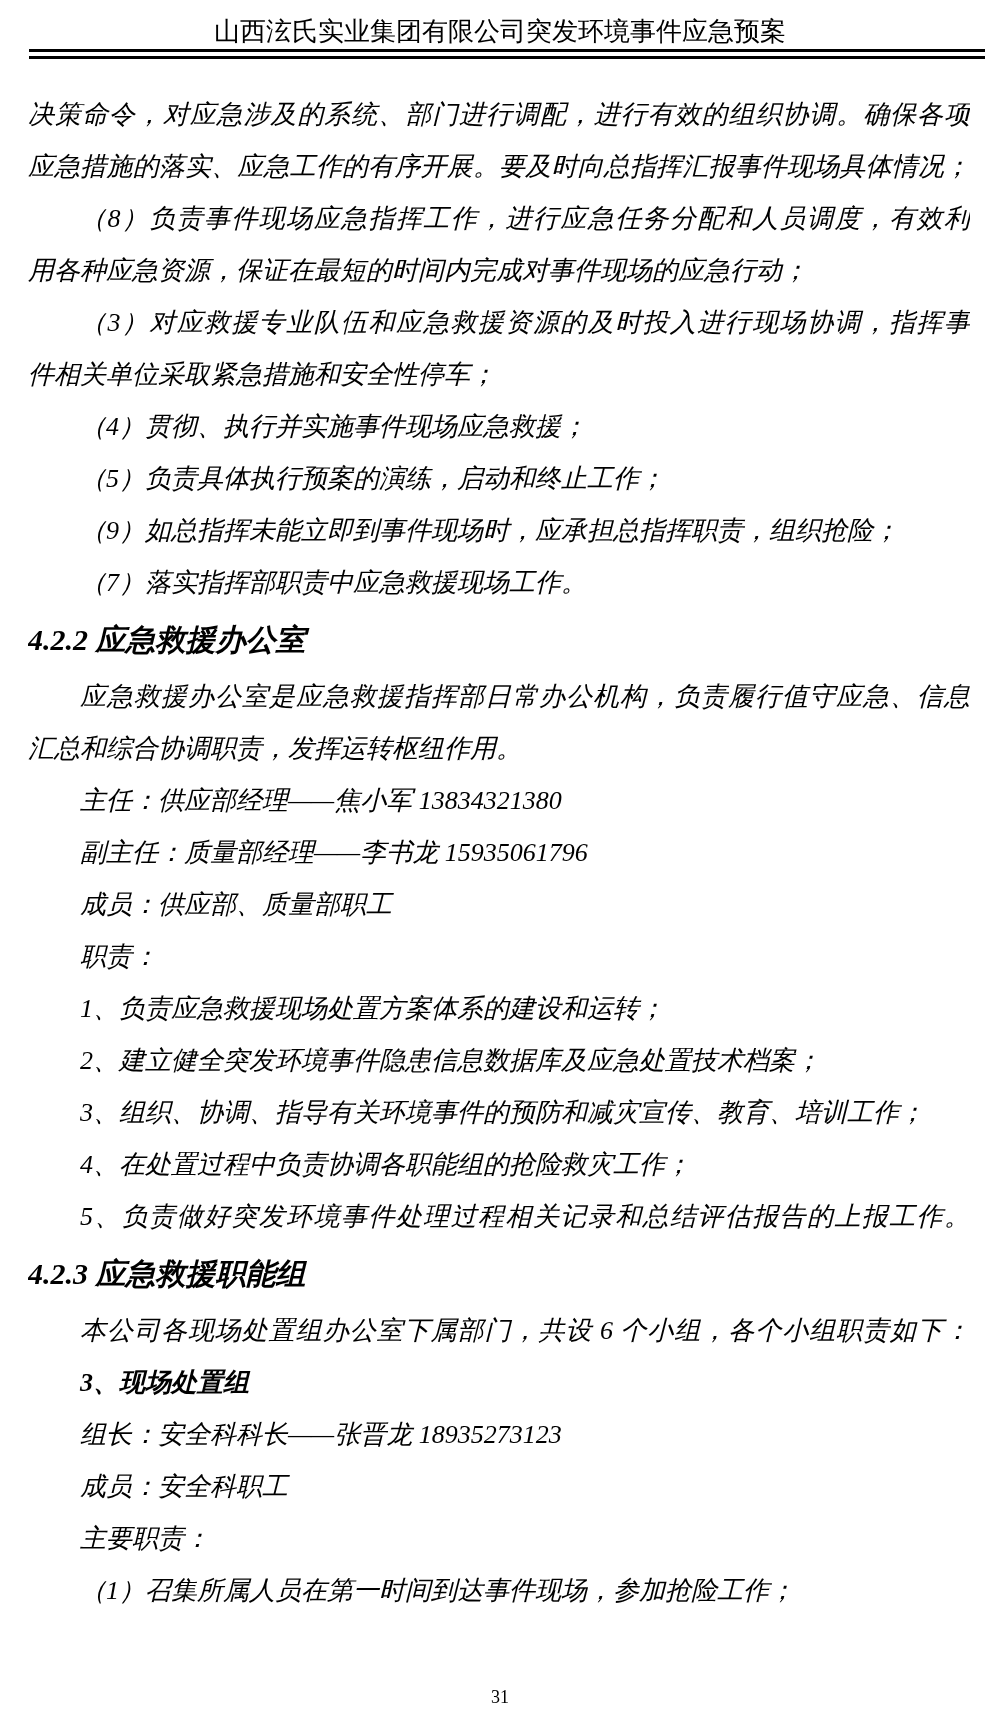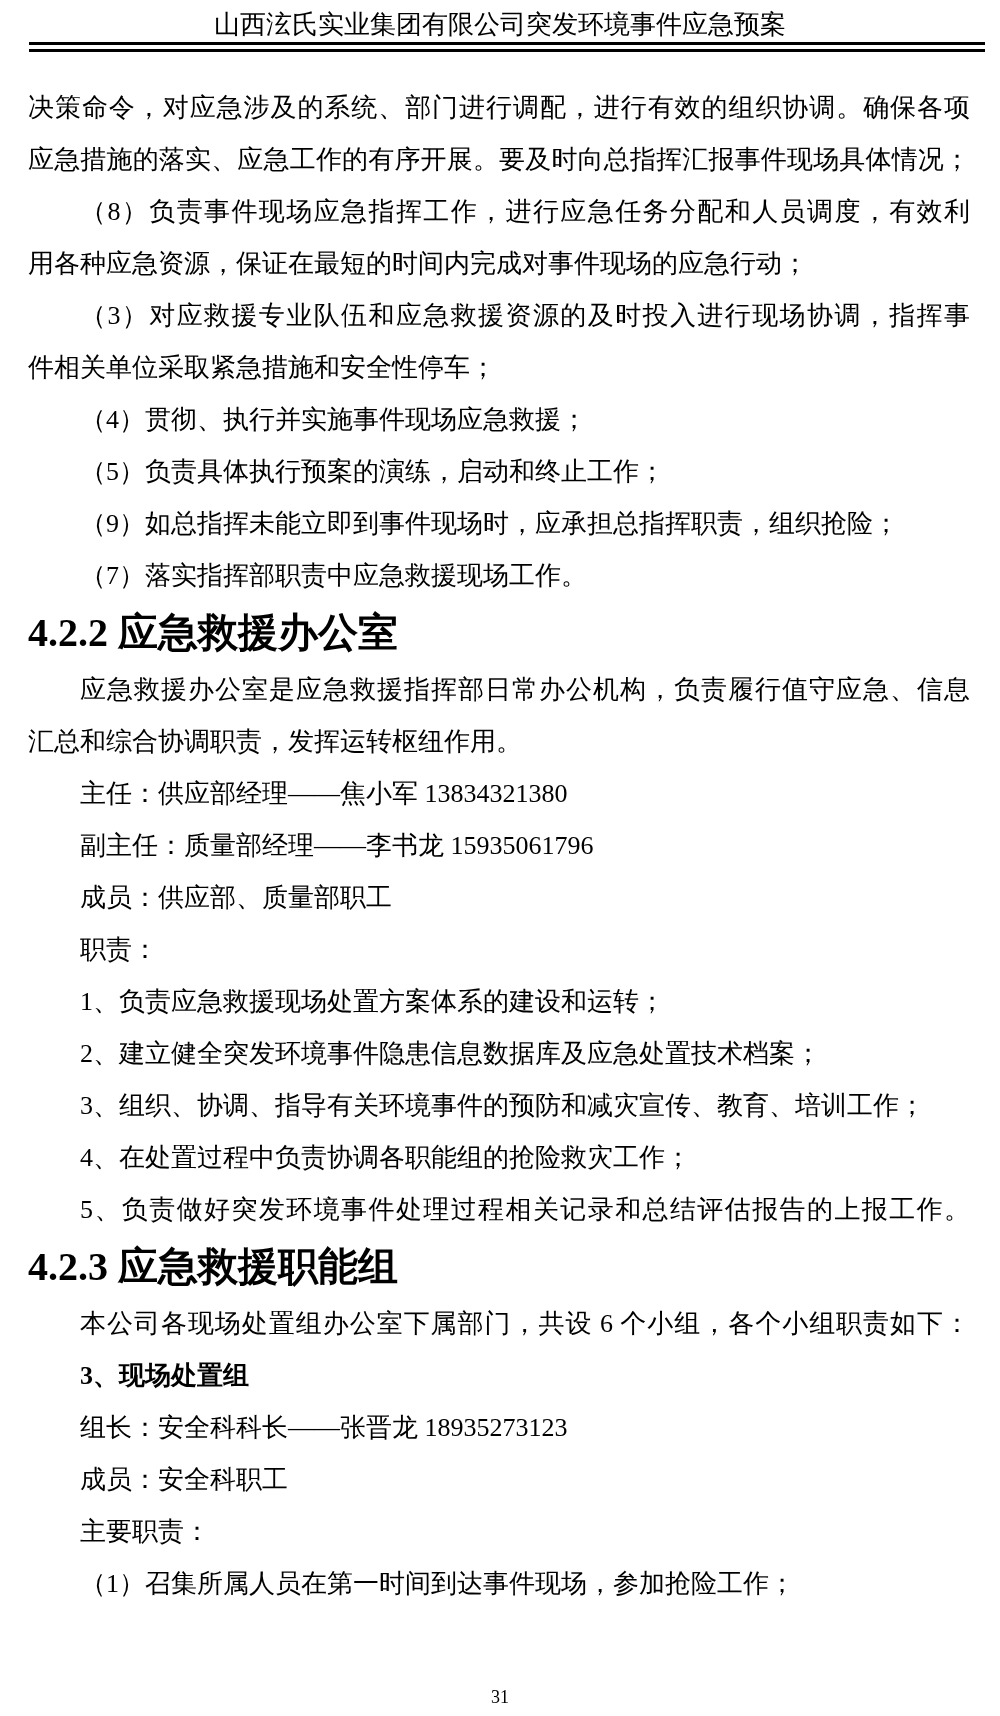--- a/index.html
+++ b/index.html
@@ -6,55 +6,56 @@
   .page {
     position: relative;
     width: 1000px;
     height: 1716px;
     background: #ffffff;
     color: #000000;
     font-family: "Liberation Serif", "DejaVu Serif", serif;
     overflow: hidden;
   }
   .header-title {
-    margin-top: 10px;
+    margin-top: 17px;
     height: 30px;
     line-height: 30px;
     text-align: center;
     font-size: 26px;
     letter-spacing: 0px;
     white-space: nowrap;
   }
   .double-rule {
     margin: 2px 15px 0 29px;
     height: 4px;
     border-top: 3px solid #000;
     border-bottom: 3px solid #000;
   }
   .content {
     margin: 30px 30px 0 28px; 
     width: 942px;
+    font-style: italic;
   }
   .ln {
     font-size: 26px;
     height: 52px;
     line-height: 52px;
     overflow: hidden;
     word-break: break-all;
   }
   .nowrap { white-space: nowrap; }
   .indent { text-indent: 52px; }
   .just {
     text-align: justify;
     text-align-last: justify;
   }
   .bold { font-weight: bold; }
   .hd {
     margin: 0;
-    font-size: 40px;
+    font-size: 30px;
     font-weight: bold;
     height: 62px;
     line-height: 62px;
     white-space: nowrap;
     overflow: hidden;
   }
   .footer {
     position: absolute;
     left: 0;
     right: 0;

